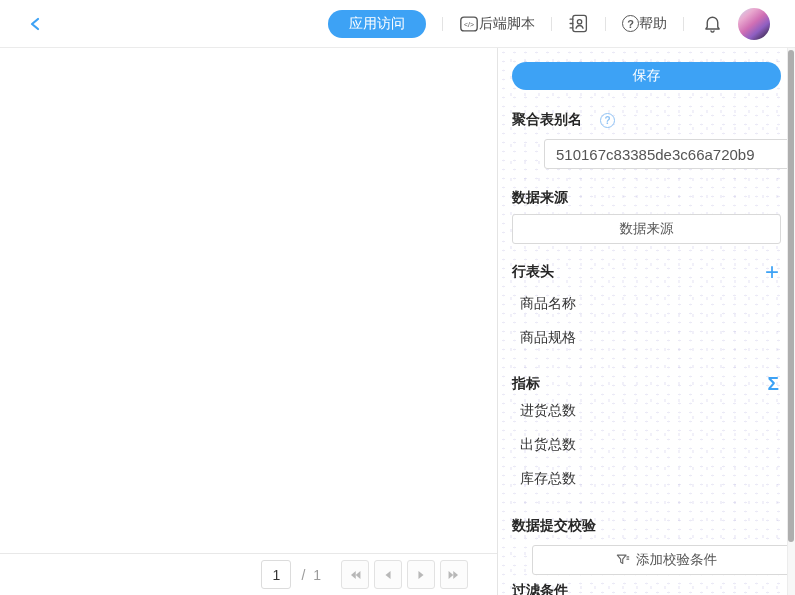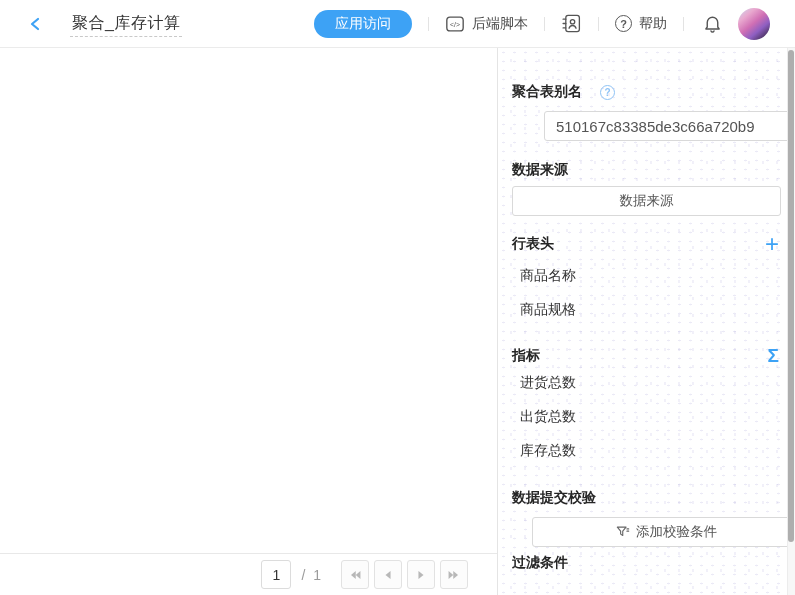--- a/index.html
+++ b/index.html
@@ -11,21 +11,21 @@
   .header { flex:0 0 48px; display:flex; align-items:center; background:#fff;
     border-bottom:1px solid #ebebeb; padding:0 25px 0 28px; }
   .back-btn { display:flex; align-items:center; cursor:pointer; }
   .title-wrap { margin-left:26px; }
   .page-title { font-size:16px; color:#333; padding:0 2px 5px 2px;
     border-bottom:1px dashed #c9c9c9; letter-spacing:0.5px; }
   .hdr-right { margin-left:auto; display:flex; align-items:center; }
   .pill-btn { height:28px; padding:3px 21px; border-radius:14px; background:#3da2f5;
     color:#fff; font-size:14px; display:flex; align-items:center; border:none; cursor:pointer; }
   .hdr-div { width:1px; height:14px; background:#e3e3e3; margin:0 16px; }
-  .hdr-item { display:flex; align-items:center; gap:7px; color:#4a4a4a; font-size:14px; cursor:pointer; }
+  .hdr-item { display:flex; align-items:center; color:#4a4a4a; font-size:14px; cursor:pointer; }
   .help-circle { width:17px; height:17px; border:1.5px solid #595959; border-radius:50%;
     display:flex; align-items:center; justify-content:center; font-size:11px; color:#595959; font-weight:bold; }
   .bell-wrap { margin-left:2px; cursor:pointer; display:flex; }
   .avatar { width:32px; height:32px; border-radius:50%; margin-left:15px; cursor:pointer;
     background:linear-gradient(140deg,#c9dcf0 0%,#e9a9cf 25%,#d06fb4 48%,#8e5fc2 68%,#3f2b4f 92%); }
 
   
   .main { flex:1; display:flex; min-height:0; }
   .canvas { flex:1; background:#fff; display:flex; flex-direction:column; min-width:0; }
   .canvas-body { flex:1; }
@@ -86,23 +86,20 @@
 <body>
 
 <div class="app">
 
   <div class="header">
     <span class="back-btn">
       <svg width="16" height="16" viewBox="0 0 16 16" fill="none">
         <polyline points="10,3 4,8 10,13" stroke="#3da2f5" stroke-width="2.2" stroke-linecap="round" stroke-linejoin="round"></polyline>
       </svg>
     </span>
-    <span class="title-wrap">
-      <span class="page-title">聚合_库存计算</span>
-    </span>
 
     <div class="hdr-right">
       <button class="pill-btn">应用访问</button>
 
       <span class="hdr-div"></span>
 
       <span class="hdr-item">
         <svg width="20" height="20" viewBox="0 0 22 22" fill="none">
           <rect x="2" y="3.5" width="18" height="15" rx="3.5" stroke="#555" stroke-width="1.5"></rect>
           <text x="11" y="13.8" text-anchor="middle" font-size="7.5" fill="#555">&lt;/&gt;</text>
@@ -171,20 +168,21 @@
           <svg width="16" height="16" viewBox="0 0 22 22">
             <polygon points="10,5.5 16.5,11 10,16.5" fill="#b8b8b8"></polygon>
             <polygon points="3.5,5.5 10,11 3.5,16.5" fill="#b8b8b8"></polygon>
           </svg>
         </button>
       </div>
     </div>
 
     <div class="panel">
 
+      <button class="save-btn">保存</button>
 
       <div class="field-label">
         <span>聚合表别名</span>
         <span class="q-circle">
           <span>?</span>
         </span>
       </div>
       <input class="text-input" value="510167c83385de3c66a720b9" style="">
 
       <div class="field-label label-2">

